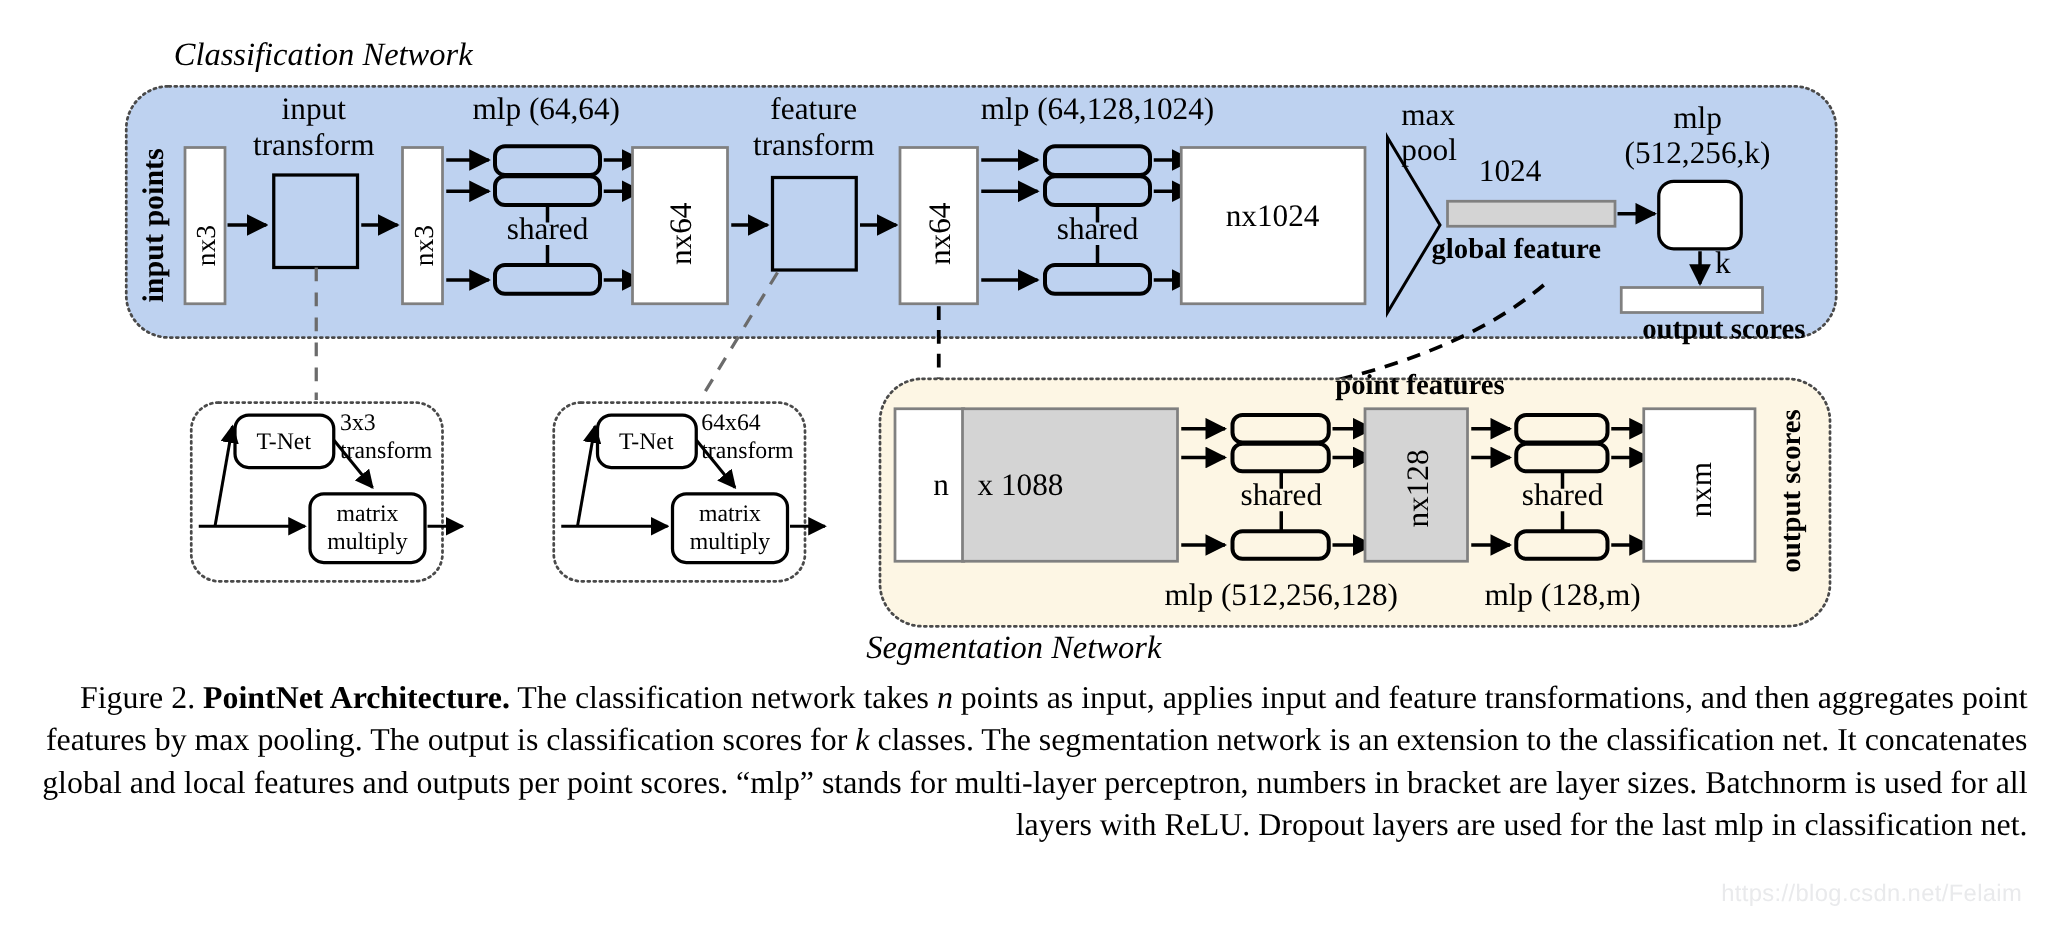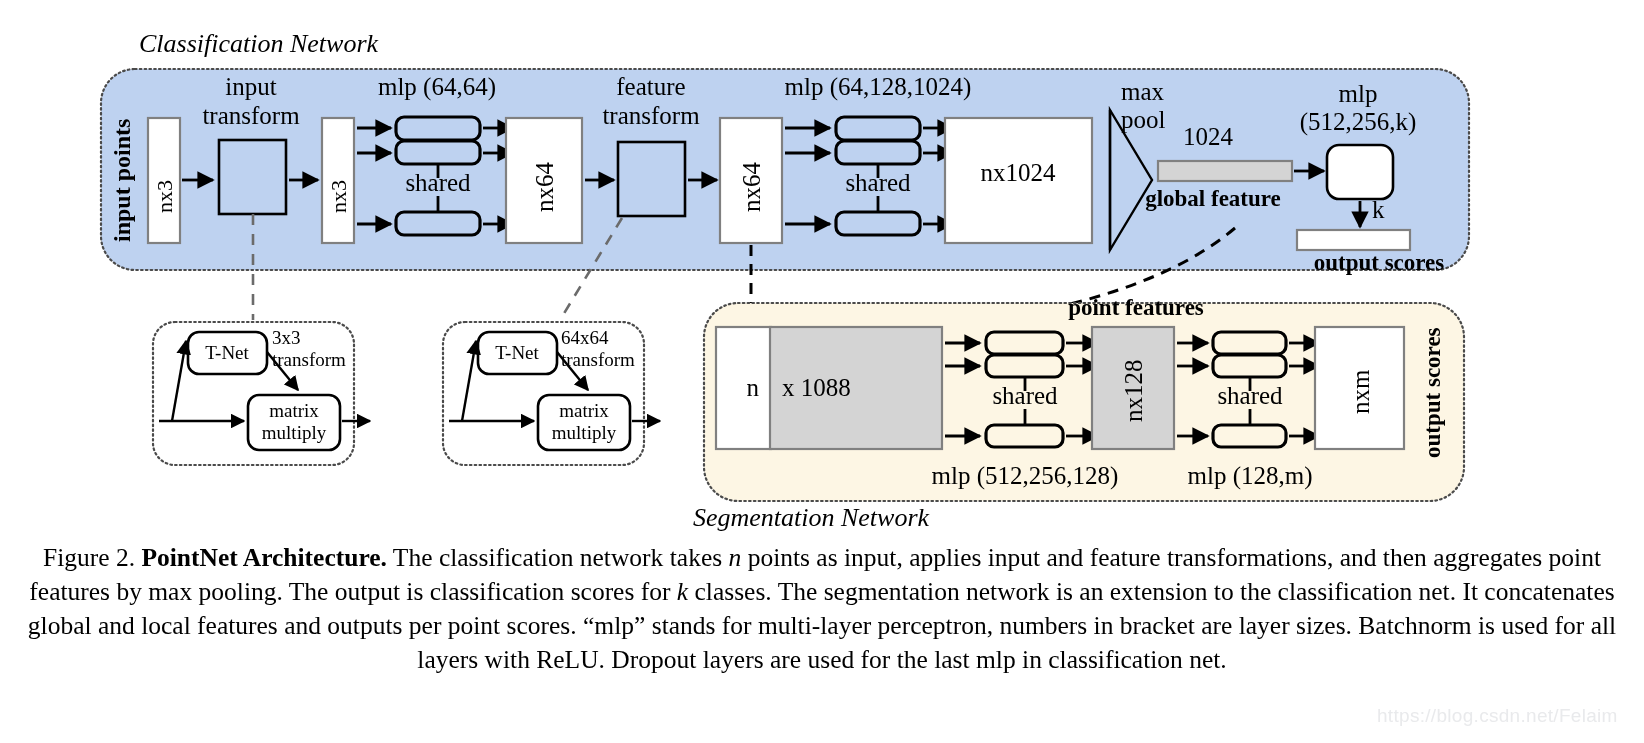--- a/index.html
+++ b/index.html
@@ -55,21 +55,21 @@
   
   #caption {
     position: absolute;
     left: 22px;
     top: 541px;
     width: 1600px;
     font-family: "Liberation Serif", "DejaVu Serif", serif;
     font-size: 25.5px;
     line-height: 1.34;
     color: #000;
-    text-align: center;
+    text-align: right;
   }
   #caption b { font-weight: bold; }
   #caption i { font-style: italic; }
   #watermark {
     position: absolute;
     left: 1377px;
     top: 705px;
     font-family: "Liberation Sans", "DejaVu Sans", sans-serif;
     font-size: 19px;
     color: #e9eaec;

